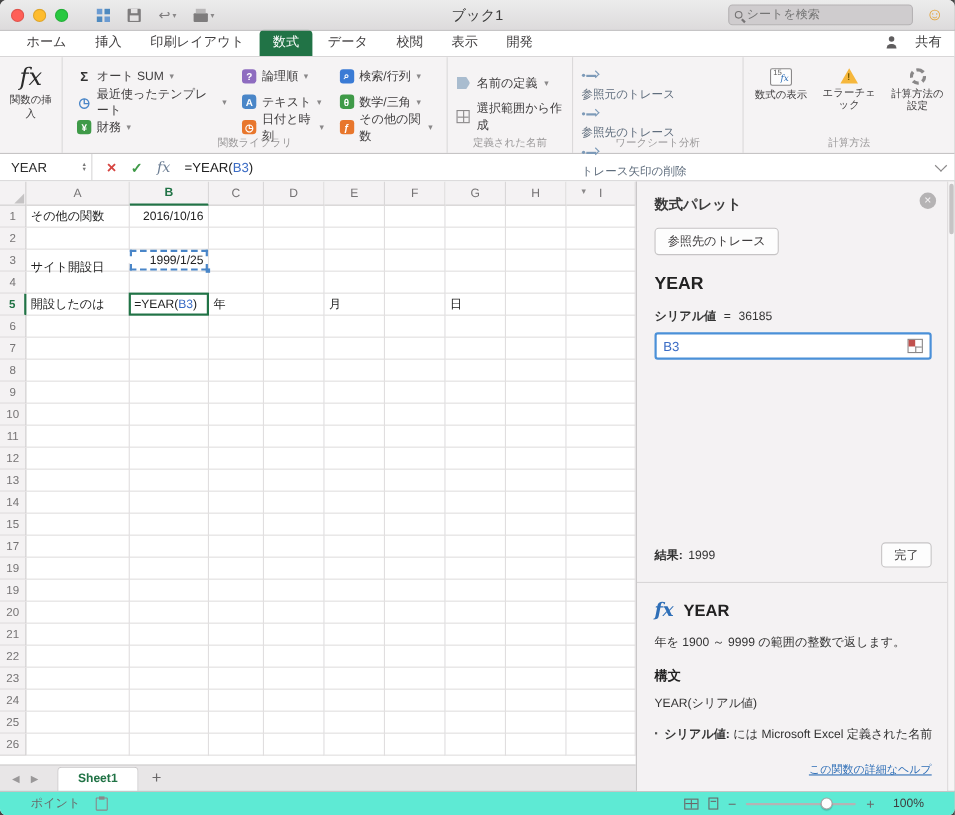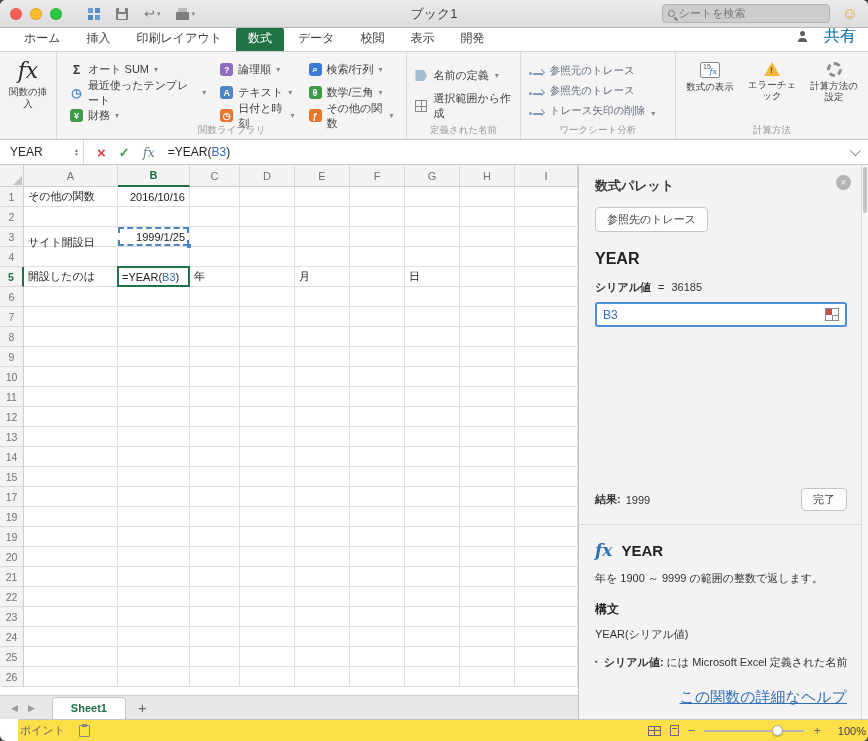--- a/index.html
+++ b/index.html
@@ -32,21 +32,21 @@
                   font-family:Liberation Mono, monospace; }
   .ic-mag { width:7px; height:7px; border:1.5px solid #76747 5; border:1.5px solid #767475; border-radius:50%; position:relative; margin-right:4px; flex:none; }
   .ic-mag::after { content:""; position:absolute; width:4px; height:1.5px; background:#767475; transform:rotate(45deg); left:5px; top:7px; }
   .smiley { font-size:16px; color:#e2a033; margin-left:12px; line-height:1; }
 
   
   .tabbar { height:24px; background:#fff; border-bottom:1px solid #d4d2d3; display:flex; align-items:flex-end;
             padding:0 12px; flex:none; }
   .tab { padding:3px 12px 4px; font-size:12px; color:#3f3d3e; border-radius:4px 4px 0 0; cursor:default; }
   .tab.active { background:#217346; color:#fff; }
-  .share { margin-left:auto; display:flex; align-items:center; gap:16px; font-size:16px; color:#0369a1; padding-bottom:4px; }
+  .share { margin-left:auto; display:flex; align-items:center; gap:16px; font-size:12px; color:#404040; padding-bottom:4px; }
   .ic-person { width:11px; height:11px; position:relative; }
   .ic-person::before { content:""; position:absolute; top:0; left:3px; width:5px; height:5px; border-radius:50%; background:#5f5d5e; }
   .ic-person::after { content:""; position:absolute; bottom:0; left:1px; width:9px; height:4px; border-radius:4px 4px 0 0; background:#5f5d5e; }
 
   
   .ribbon { height:88px; background:#f5f3f4; border-bottom:1px solid #c6c4c5; display:flex; flex:none; }
   .rgroup { position:relative; padding:4px 8px 14px; }
   .rgroup + .rgroup { border-left:1px solid #dbd9da; }
   .glabel { position:absolute; bottom:2px; left:0; right:0; text-align:center; font-size:9.5px; color:#9a9899; }
   .g-insertfn { width:56px; display:flex; flex-direction:column; align-items:center; padding-top:8px; }
@@ -58,21 +58,21 @@
   .fbadge { width:13px; height:13px; border-radius:3px; font-size:9px; font-weight:bold; display:flex;
             align-items:center; justify-content:center; flex:none; }
   .fbadge.plain { font-size:12px; }
   .caret { font-size:8px; color:#8a8889; }
   .nlist { display:flex; flex-direction:column; gap:8px; padding-top:12px; }
   .nitem { display:flex; align-items:center; gap:6px; font-size:11px; color:#3f3d3e; }
   .ic-tag { width:12px; height:11px; background:#a9bccf; clip-path:polygon(0 0,70% 0,100% 50%,70% 100%,0 100%); flex:none; }
   .ic-gridsel { width:12px; height:12px; border:1px solid #8a8889; flex:none;
       background:linear-gradient(#8a8889,#8a8889) 50% 0/1px 100% no-repeat, linear-gradient(#8a8889,#8a8889) 0 50%/100% 1px no-repeat; }
   .alist { display:flex; flex-direction:column; gap:6px; padding-top:8px; }
-  .aitem { display:flex; align-items:flex-end; gap:6px; font-size:10.5px; color:#5f6d7d; }
+  .aitem { display:flex; align-items:flex-start; gap:6px; font-size:10.5px; color:#5f6d7d;flex-direction:column; }
   .ic-trace { width:15px; height:9px; position:relative; flex:none; }
   .ic-trace::before { content:""; position:absolute; left:0; top:3px; width:3px; height:3px; border-radius:50%; background:#7d9ab8; }
   .ic-trace::after { content:""; position:absolute; left:4px; top:4px; width:9px; height:1.5px; background:#7d9ab8; }
   .ic-trace span { position:absolute; right:0; top:1px; width:5px; height:5px; border-top:1.5px solid #7d9ab8; border-right:1.5px solid #7d9ab8; transform:rotate(45deg); }
   .clist { display:flex; align-items:flex-start; gap:10px; padding-top:6px; }
   .vbtn { display:flex; flex-direction:column; align-items:center; gap:3px; font-size:9.5px; color:#3f3d3e;
           text-align:center; width:52px; line-height:1.2; }
   .ic-sf { width:20px; height:16px; border:1px solid #8a8889; border-radius:2px; position:relative; background:#fdfdfd; }
   .ic-sf .sf-top { position:absolute; top:0; left:2px; font-size:7px; color:#555; }
   .ic-sf .sf-bot { position:absolute; bottom:0; right:2px; font-size:8px; font-style:italic; font-family:"DejaVu Serif",serif; color:#2f6fb7; }
@@ -120,22 +120,22 @@
   .cell.edit::before { content:""; position:absolute; inset:-1px; border:2px solid #217346; background:#fff; z-index:1; pointer-events:none; }
 
   
   .sheetbar { height:24px; background:#e8e6e7; border-top:1px solid #cfcdce; display:flex; align-items:center; padding:0 6px; flex:none; }
   .snav { font-size:9px; color:#9a9899; padding:0 5px; }
   .stab { background:#fff; border:1px solid #c9c7c8; border-bottom:none; border-radius:4px 4px 0 0;
           padding:4px 18px 5px; font-size:11px; color:#217346; font-weight:bold; margin-left:12px; align-self:flex-end; }
   .addsheet { font-size:15px; color:#6a6869; padding:0 12px; }
 
   
-  .statusbar { height:22px; background:#fde047; border-top:1px solid #c6c4c5; display:flex; align-items:center;
-               padding:0 2px; font-size:11px; color:#6a6869; flex:none;margin-left:18px; }
+  .statusbar { height:22px; background:#5eead4; border-top:1px solid #c6c4c5; display:flex; align-items:center;
+               padding:0 28px; font-size:11px; color:#6a6869; flex:none; }
   .ic-clip { width:11px; height:12px; border:1px solid #8a8889; border-radius:1px; position:relative; margin-left:14px; }
   .ic-clip::before { content:""; position:absolute; top:-2px; left:2px; width:5px; height:3px; background:#8a8889; }
   .statusright { margin-left:auto; display:flex; align-items:center; gap:9px; }
   .ic-viewgrid { width:13px; height:10px; border:1px solid #6a6869;
       background:linear-gradient(#6a6869,#6a6869) 50% 0/1px 100% no-repeat, linear-gradient(#6a6869,#6a6869) 0 50%/100% 1px no-repeat; }
   .ic-viewpage { width:9px; height:11px; border:1px solid #6a6869; position:relative; }
   .ic-viewpage::before { content:""; position:absolute; top:2px; left:1px; right:1px; height:1px; background:#6a6869; }
   .zoomminus, .zoomplus { font-size:13px; color:#6a6869; line-height:1; }
   .ztrack { width:100px; height:2px; background:#b5b3b4; border-radius:1px; position:relative; }
   .zthumb { position:absolute; top:-5px; left:68%; width:11px; height:11px; border-radius:50%;
@@ -168,21 +168,21 @@
   .p-divider { height:1px; background:#d8d6d7; margin:13px -14px 0 -16px; }
   .p-helphead { margin-top:15px; display:flex; align-items:baseline; gap:9px; }
   .p-helpfx { font-family:"DejaVu Serif", serif; font-style:italic; font-weight:bold; font-size:17px; color:#2f6fb7; }
   .p-helptitle { font-size:15px; font-weight:bold; color:#222; }
   .p-desc { margin-top:11px; font-size:11px; color:#333; }
   .p-syntaxlabel { margin-top:15px; font-size:12px; font-weight:bold; color:#222; }
   .p-syntax { margin-top:9px; font-size:11px; color:#333; }
   .p-bullet { margin-top:13px; font-size:11px; color:#333; display:flex; gap:6px; white-space:nowrap; overflow:hidden; }
   .p-bullet .bdot { font-size:8px; color:#555; line-height:14px; }
   .p-bullet .bterm { font-weight:bold; }
-  .p-link { margin-top:18px; text-align:right; font-size:15px; color:#2f6fb7; text-decoration:underline; }
+  .p-link { margin-top:18px; text-align:right; font-size:10px; color:#2f6fb7; text-decoration:underline; }
 
   .vscroll { width:7px; flex:none; background:#f7f5f6; border-left:1px solid #dbd9da; }
   .vthumb { height:46px; background:#c6c4c5; border-radius:3px; margin:2px 1px 0; }
 </style>
 </head>
 <body>
 
 <div class="app">
 
   <div class="titlebar">

